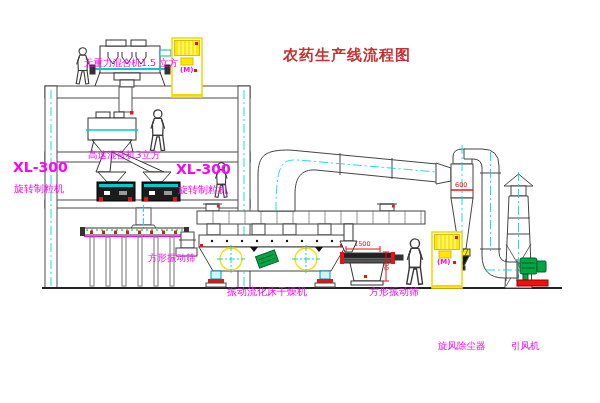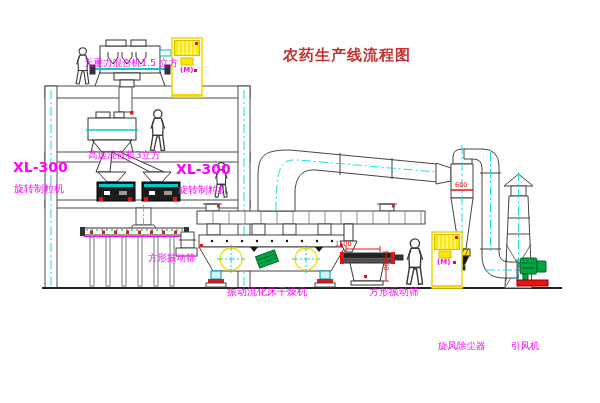--- a/index.html
+++ b/index.html
@@ -320,17 +320,17 @@
 <span class="lbl s85" style="left:178px;top:185px;">旋转制粒机</span>
 <span class="lbl s9" style="left:148px;top:205px;">方形振动筛</span>
 <span class="lbl s85" style="left:227px;top:287px;">振动流化床干燥机</span>
 <span class="lbl s85" style="left:333px;top:287px;margin-left:36px;">方形振动筛</span>
 <span class="lbl s9" style="left:438px;top:293px;">旋风除尘器</span>
 <span class="lbl s9" style="left:511px;top:293px;">引风机</span>
 
 <span class="motor" style="left:180px;top:67px;">(M)</span>
 <span class="motor" style="left:437px;top:259px;">(M)</span>
 
-<span class="dim" style="left:335px;top:241px;">1500</span>
+<span class="dim" style="left:354px;top:241px;">1500</span>
 <span class="dim vert" style="left:389px;top:258px;">500</span>
 <span class="dim" style="left:455px;top:182px;">600</span>
 
 </div>
 
 </body></html>

